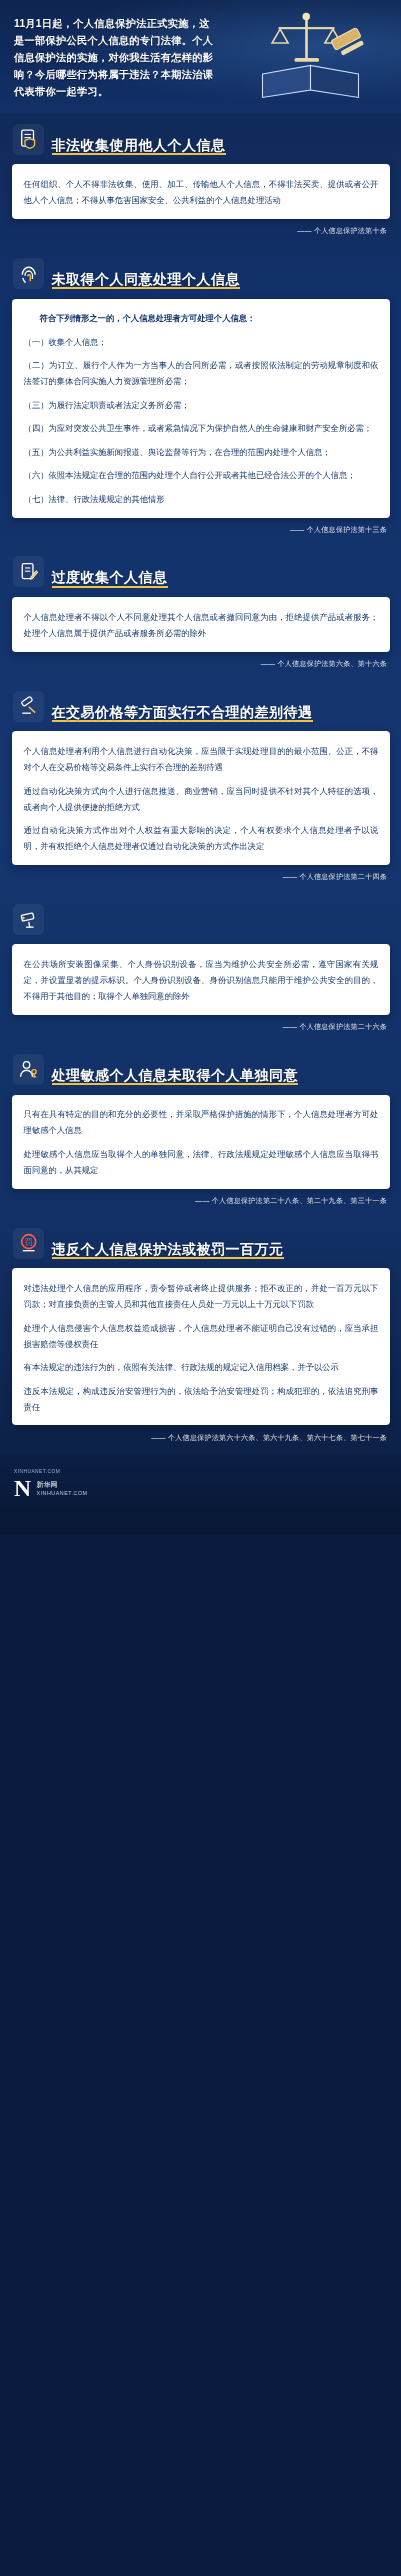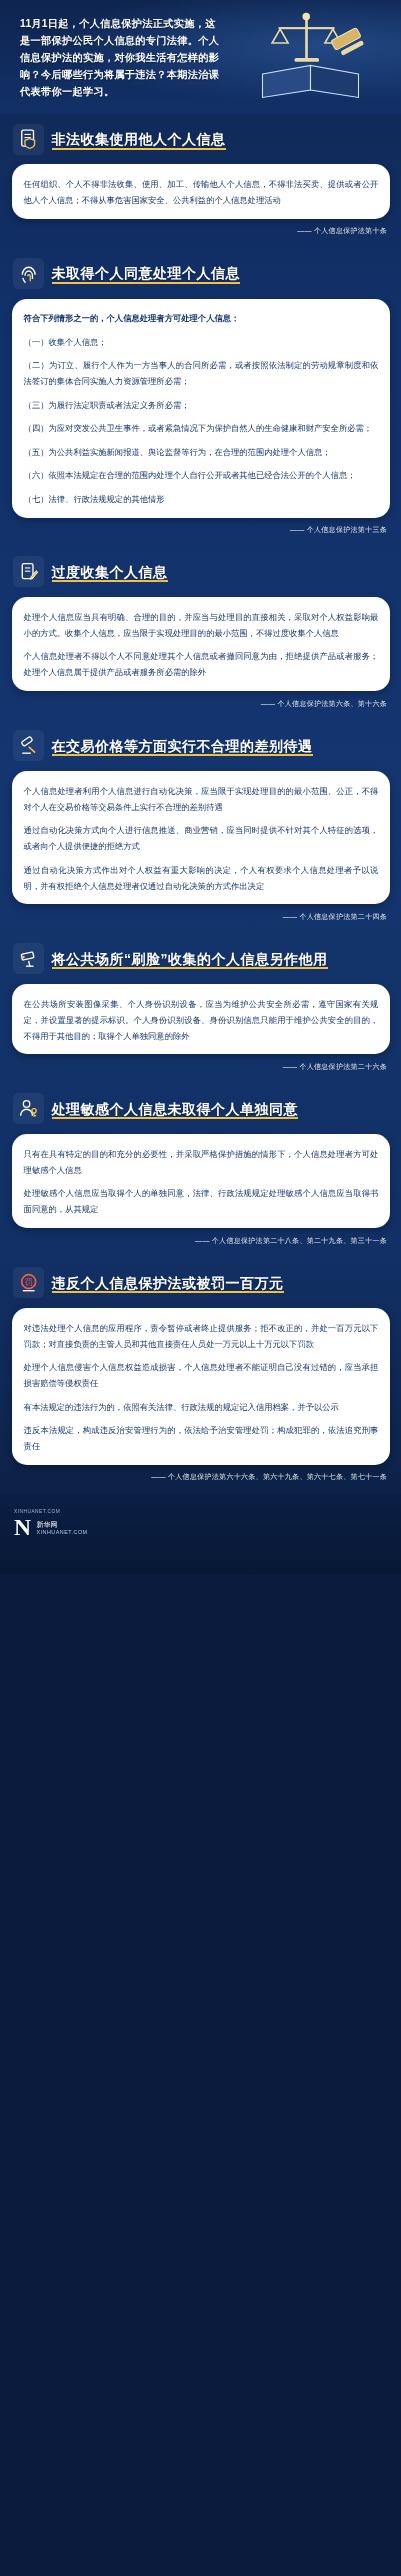--- a/index.html
+++ b/index.html
@@ -11,21 +11,21 @@
   }
   .page {
     width: 402px;
     position: relative;
     background: linear-gradient(180deg,#0d2248 0%, #102a57 6%, #12306a 20%, #14356f 50%, #123065 80%, #0b1c3d 100%);
     overflow: hidden;
   }
   
   .header {
     position: relative;
-    padding: 15px 14px 14px 20px;
+    padding: 15px 14px 14px 14px;
     min-height: 107px;
     background:
       radial-gradient(ellipse at 80% 40%, rgba(70,130,210,0.35) 0%, rgba(16,40,90,0) 60%),
       linear-gradient(180deg,#0e2550 0%,#123068 100%);
   }
   .header-text {
     width: 204px;
     font-size: 10.2px;
     line-height: 17px;
     color: #ffffff;
@@ -37,21 +37,21 @@
     position: absolute;
     right: 10.7px;
     top: 9.6px;
     width: 161px;
     height: 96px;
   }
   
   .section { position: relative; padding: 0 0 4.3px 0; }
   .sec-head {
     display: flex;
-    align-items: center;
+    align-items: flex-end;
     gap: 7.5px;
     padding: 8.6px 13px 4.3px 13px;
   }
   .sec-icon {
     flex: 0 0 auto;
     width: 31px; height: 31px;
     background: rgba(255,255,255,0.06);
     border-radius: 5.4px;
     display: flex; align-items: center; justify-content: center;
     margin-top: 1.1px;
@@ -62,33 +62,33 @@
     color: #ffffff;
     line-height: 19px;
     letter-spacing: 0.5px;
     padding-top: 2.1px;
     text-shadow: 0 1.1px 1.6px rgba(0,0,0,0.35);
   }
   .sec-title .u { border-bottom: 2.1px solid #f5c242; padding-bottom: 0.5px; }
   .card {
     margin: 5.4px 11.8px 2.1px 11.8px;
     background: #ffffff;
-    border-radius: 15px;
+    border-radius: 4px;
     padding: 11.8px 11.8px 10.7px 11.8px;
     box-shadow: 0 2.1px 7.5px rgba(0,0,0,0.25);
   }
   .card p {
     font-size: 8.3px;
     line-height: 16px;
     color: #13366e;
     margin-bottom: 7.5px;
     text-align: justify;
   }
   .card p:last-child { margin-bottom: 0; }
-  .card p.lead { font-weight: bold; }
+  .card p.lead { font-weight: bold; margin-left: 16px; }
   .cite {
     text-align: right;
     font-size: 7px;
     color: #e8e8e8;
     padding: 5.4px 15px 7.5px 0;
     letter-spacing: 0.3px;
   }
   .cite .dash { color:#ffffff; margin-right: 2.1px; }
   
   .footer {
@@ -186,21 +186,20 @@
         <svg width="21.4" height="21.4" viewBox="0 0 40 40">
           <rect x="8" y="5" width="20" height="28" rx="3" fill="none" stroke="#ffffff" stroke-width="2.5"></rect>
           <line x1="13" y1="13" x2="23" y2="13" stroke="#ffffff" stroke-width="2"></line>
           <line x1="13" y1="19" x2="23" y2="19" stroke="#ffffff" stroke-width="2"></line>
           <path d="M24 30 l10 -12 3 3 -10 12 -4 1 z" fill="#f5c242" stroke="#ffffff" stroke-width="1.5"></path>
         </svg>
       </div>
       <div class="sec-title"><span class="u">过度收集个人信息</span></div>
     </div>
     <div class="card">
-      <p>处理个人信息应当具有明确、合理的目的，并应当与处理目的直接相关，采取对个人权益影响最小的方式。收集个人信息，应当限于实现处理目的的最小范围，不得过度收集个人信息</p>
       <p>个人信息处理者不得以个人不同意处理其个人信息或者撤回同意为由，拒绝提供产品或者服务；处理个人信息属于提供产品或者服务所必需的除外</p>
     </div>
     <div class="cite"><span class="dash">——</span><span>个人信息保护法第六条、第十六条</span></div>
   </div>
 
   <div class="section">
     <div class="sec-head">
       <div class="sec-icon">
         <svg width="21.4" height="21.4" viewBox="0 0 40 40">
           <rect x="6" y="14" width="20" height="9" rx="3" transform="rotate(-35 6 14)" fill="none" stroke="#ffffff" stroke-width="2.5"></rect>
@@ -221,21 +220,20 @@
   <div class="section">
     <div class="sec-head">
       <div class="sec-icon">
         <svg width="21.4" height="21.4" viewBox="0 0 40 40">
           <rect x="6" y="12" width="22" height="11" rx="2" transform="rotate(-12 6 12)" fill="none" stroke="#ffffff" stroke-width="2.5"></rect>
           <circle cx="10" cy="17" r="2.6" fill="#f5c242"></circle>
           <line x1="20" y1="24" x2="22" y2="34" stroke="#ffffff" stroke-width="2.5"></line>
           <line x1="15" y1="34" x2="29" y2="34" stroke="#ffffff" stroke-width="2.5"></line>
         </svg>
       </div>
-      <div class="sec-title"><span class="u">将公共场所“刷脸”收集的个人信息另作他用</span></div>
     </div>
     <div class="card">
       <p>在公共场所安装图像采集、个人身份识别设备，应当为维护公共安全所必需，遵守国家有关规定，并设置显著的提示标识。个人身份识别设备、身份识别信息只能用于维护公共安全的目的，不得用于其他目的；取得个人单独同意的除外</p>
     </div>
     <div class="cite"><span class="dash">——</span><span>个人信息保护法第二十六条</span></div>
   </div>
 
   <div class="section">
     <div class="sec-head">
       <div class="sec-icon">

